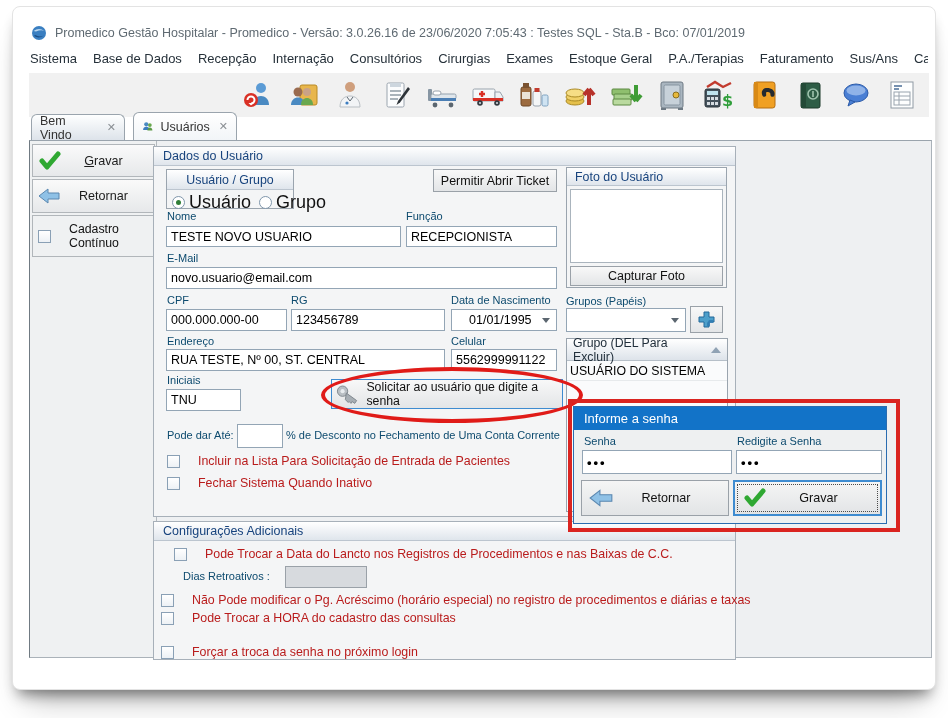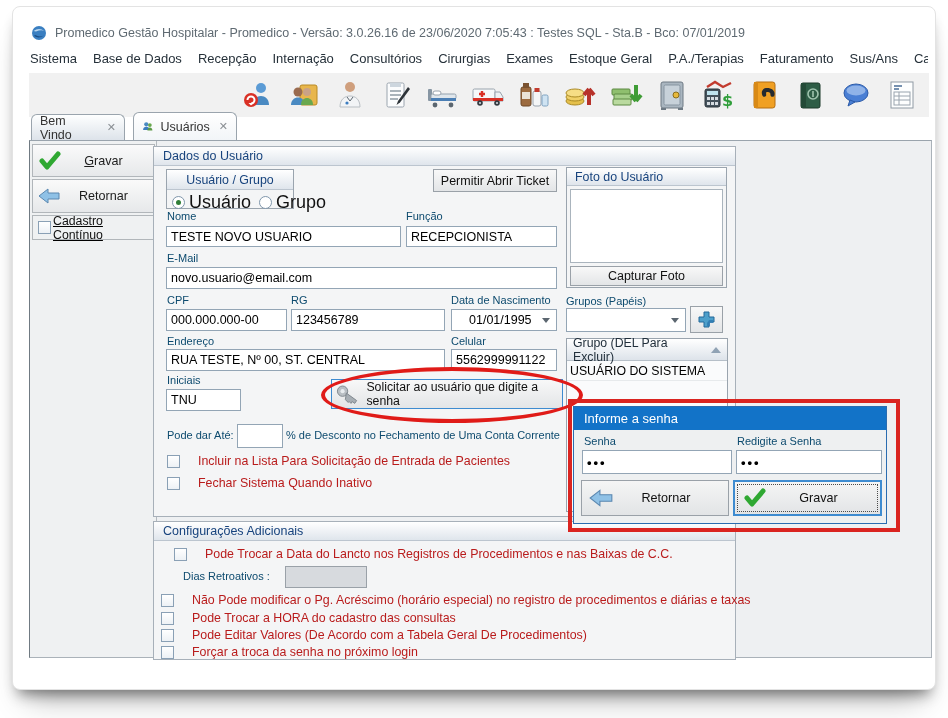--- a/index.html
+++ b/index.html
@@ -262,21 +262,21 @@
       <path d="M3 10l5 6L19 3" fill="none" stroke="#2fa832" stroke-width="5" stroke-linecap="round" stroke-linejoin="round"></path>
     </svg>
     <span class="cap"><span class="mn">G</span><span>ravar</span></span>
   </div>
   <div class="side-btn" style="left:19px;top:172px;width:123px;height:34px;">
     <svg width="24" height="18" viewBox="0 0 24 18" style="margin-left:4px;">
       <path d="M11 2 2 9l9 7v-4h11V6H11z" fill="#8fc1e6" stroke="#5a87b0"></path>
     </svg>
     <span class="cap">Retornar</span>
   </div>
-  <div class="panelbox" style="left:19px;top:208px;width:123px;height:25px;gap:2px;text-decoration:underline;">
+  <div class="panelbox" style="left:19px;top:208px;width:123px;height:42px;gap:18px;">
     <span class="cbbox"></span>
     <span style="font-size:12.3px;color:#111;">Cadastro Contínuo</span>
   </div>
 
   <div class="grp" style="left:140px;top:139px;width:583px;height:371px;">
     <div class="grp-hdr">Dados do Usuário</div>
   </div>
 
   <div class="abs" style="left:153px;top:162px;width:128px;height:40px;border:1px solid #9aa4ae;background:#f4f5f6;">
     <div class="mini-hdr" style="height:20px;">Usuário / Grupo</div>
@@ -396,22 +396,18 @@
   <span class="lbl" style="left:170px;top:563px;">Dias Retroativos :</span>
   <div class="inp disabled" style="left:272px;top:559px;width:82px;height:22px;"></div>
   <div class="cbrow" style="left:148px;top:586px;">
     <span class="cbbox"></span>
     <span>Não Pode modificar o Pg. Acréscimo (horário especial) no registro de procedimentos e diárias e taxas</span>
   </div>
   <div class="cbrow" style="left:148px;top:604px;">
     <span class="cbbox"></span>
     <span>Pode Trocar a HORA do cadastro das consultas</span>
   </div>
-  <div class="cbrow" style="left:148px;top:621px;">
-    <span class="cbbox"></span>
-    <span>Pode Editar Valores (De Acordo com a Tabela Geral De Procedimentos)</span>
-  </div>
   <div class="cbrow" style="left:148px;top:638px;">
     <span class="cbbox"></span>
     <span>Forçar a troca da senha no próximo login</span>
   </div>
 
 </div>
 
 </body></html>

